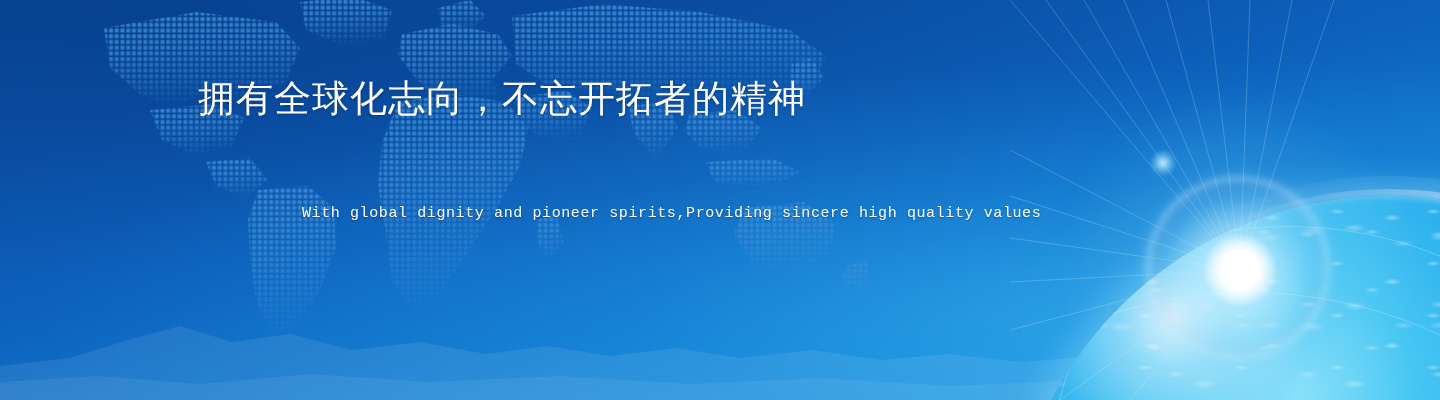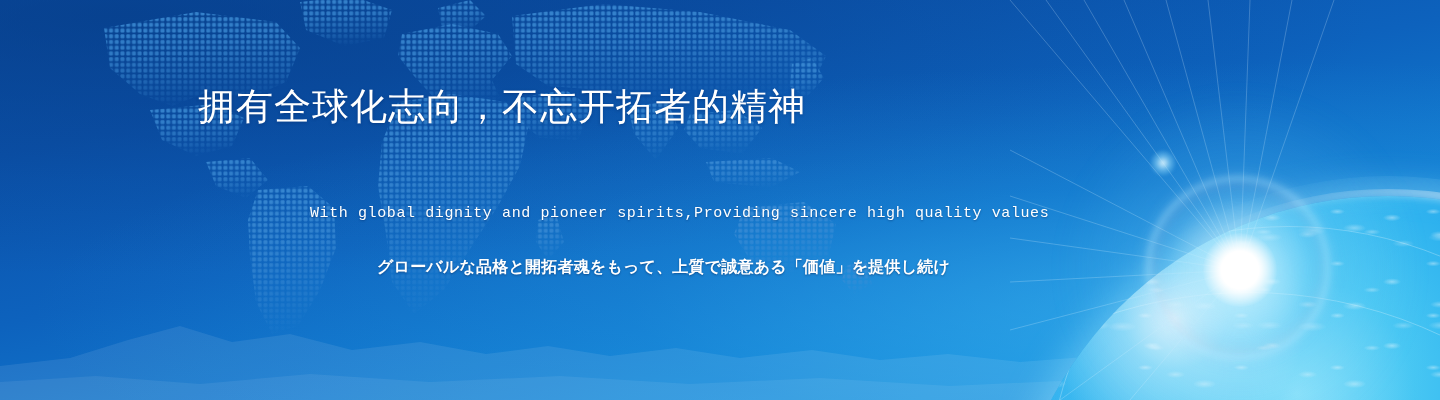--- a/index.html
+++ b/index.html
@@ -185,26 +185,26 @@
   .headline {
     position: absolute;
     color: #ffffff;
     font-family: "Liberation Serif", "DejaVu Serif", serif;
     font-size: 37px;
     line-height: 1;
     letter-spacing: 1px;
     white-space: nowrap;
     text-shadow: 0 1px 3px rgba(0,30,80,0.35);
   }
-  .headline.l1 { left: 198px; top: 88px; }
+  .headline.l1 { left: 198px; top: 80px; }
   .headline.l2 { left: 367px; top: 136px; }
 
   .subline-en {
     position: absolute;
-    left: 310px;
+    left: 302px;
     top: 206px;
     color: #ffffff;
     font-family: "Liberation Mono", "DejaVu Sans Mono", monospace;
     font-size: 15px;
     line-height: 1;
     letter-spacing: 0.6px;
     white-space: nowrap;
     text-shadow: 0 1px 2px rgba(0,30,80,0.40);
   }
   .subline-jp {
@@ -327,16 +327,15 @@
   <div class="flare-core">
     <div class="glow g3"></div>
     <div class="glow g2"></div>
     <div class="glow g1"></div>
   </div>
   <div class="flare-dot"></div>
 
   <div class="copy">
     <div class="headline l1">拥有全球化志向，不忘开拓者的精神</div>
     <div class="subline-en">With global dignity and pioneer spirits,Providing sincere high quality values</div>
-    <div class="subline-jp">グローバルな品格と開拓者魂をもって、上質で誠意ある「価値」を提供し続け</div>
   </div>
 
 </div>
 
 </body></html>

